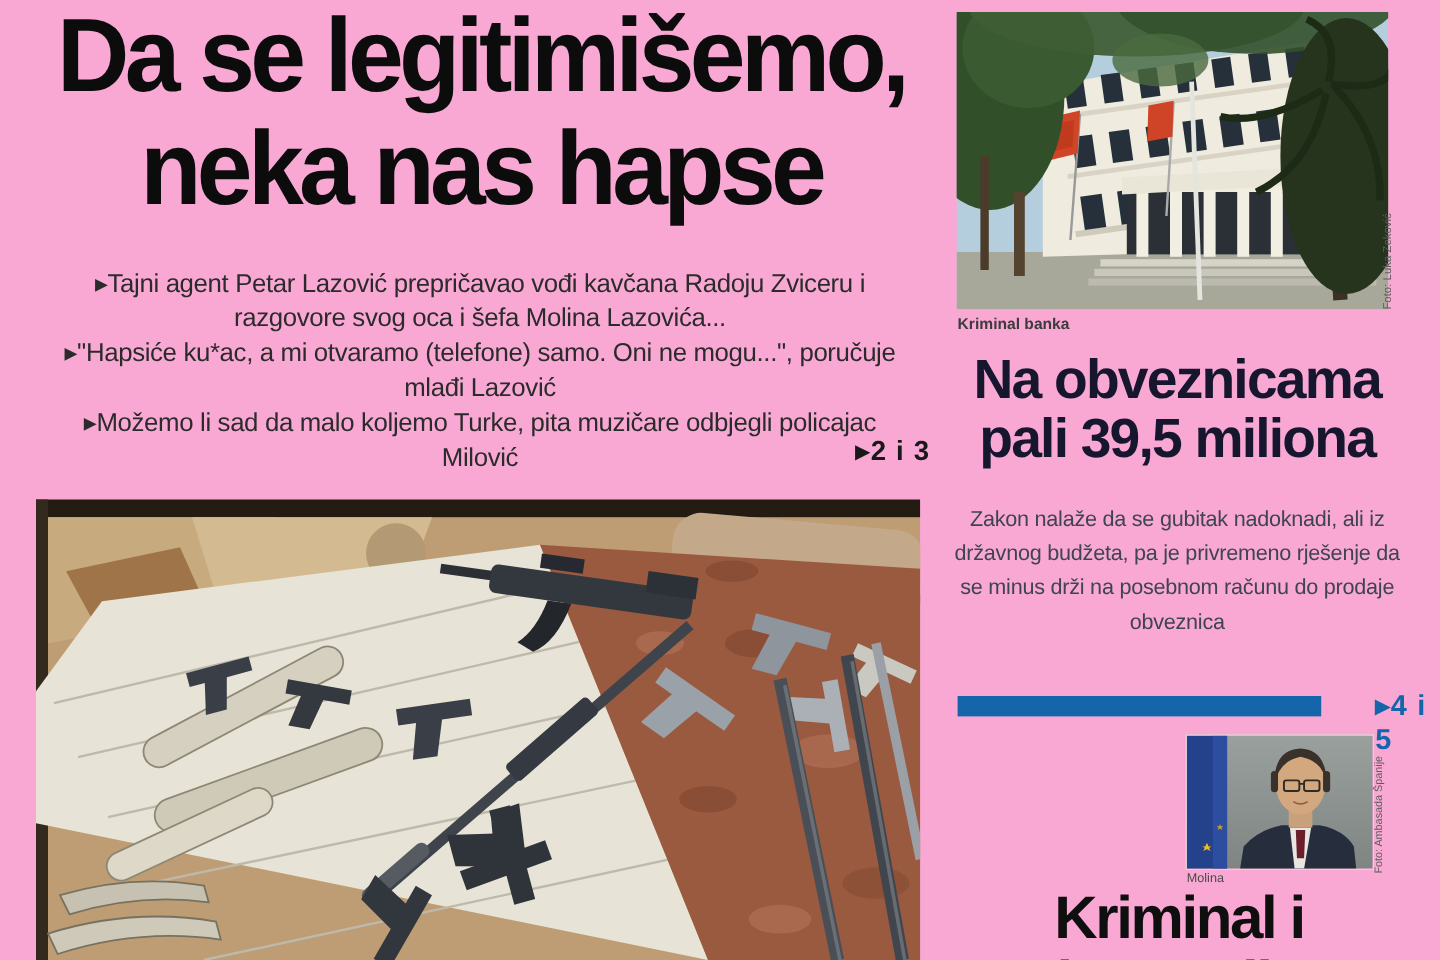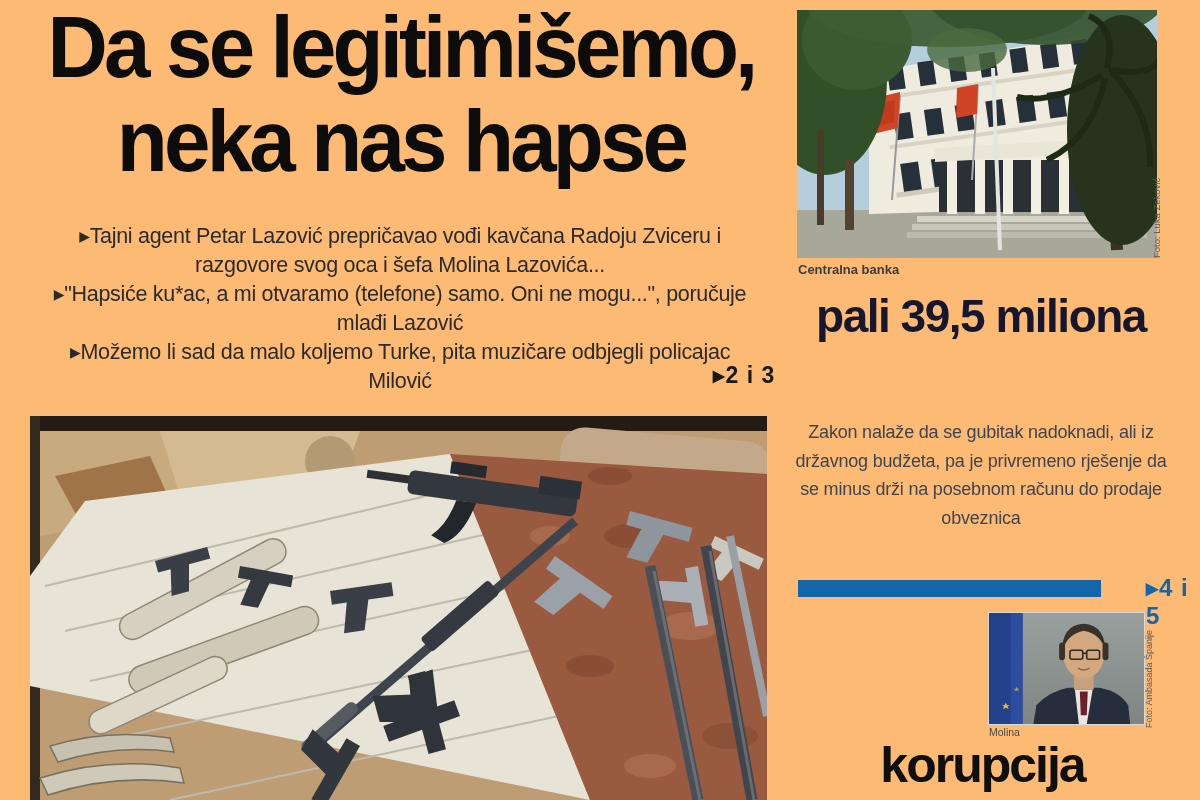--- a/index.html
+++ b/index.html
@@ -1,19 +1,19 @@
 <!DOCTYPE html>
 <html><head>
 <meta charset="utf-8">
 <style>
   * { margin:0; padding:0; box-sizing:border-box; }
   html,body { background:#ffffff; }
   .page {
     position:relative; width:1200px; height:800px; overflow:hidden;
-    background:#fdba74; font-family:"Liberation Sans", sans-serif;
+    background:#f9a8d4; font-family:"Liberation Sans", sans-serif;
   }
   
   .main-headline {
     position:absolute; left:12px; top:0px; width:778px;
     font-size:87px; line-height:94px; font-weight:bold;
     letter-spacing:-4px; color:#0c0c0c; text-align:center;
     transform:scaleX(0.96); transform-origin:50% 0;
     white-space:nowrap;
   }
   .bullets {
@@ -246,23 +246,24 @@
           <path d="M308,68 q-12,60 -58,82"></path>
           <path d="M315,62 q40,42 38,95"></path>
           <path d="M312,60 q55,8 52,-22"></path>
           <path d="M310,58 q10,-40 -18,-52"></path>
         </g>
       </g>
     </svg>
   </div>
 
   <div class="v-credit c1">Foto: Luka Zeković</div>
-  <div class="caption centralna">Centralna banka</div>
+  <div class="caption centralna">Kriminal banka</div>
 
   <h2 class="bonds-headline">
+    <div>Na obveznicama</div>
     <div>pali 39,5 miliona</div>
   </h2>
 
   <p class="bonds-deck">Zakon nalaže da se gubitak nadoknadi, ali iz državnog budžeta, pa je privremeno rješenje da se minus drži na posebnom računu do prodaje obveznica</p>
 
   <div class="blue-bar" style="background: rgb(21, 101, 171);"></div>
   <div class="pageref-right" style="color: rgb(21, 101, 171); padding-left: 40px;">▸4 i 5</div>
 
 
   <div class="amb-photo">
@@ -298,16 +299,17 @@
         </g>
         <path d="M90,56 q6,4 12,0" stroke="#8d5f46" stroke-width="1.5" fill="none"></path>
       </g>
     </svg>
   </div>
 
   <div class="caption molina">Molina</div>
   <div class="v-credit c2">Foto: Ambasada Španije</div>
 
   <h2 class="kriminal-headline">
+    <div>Kriminal i</div>
     <div>korupcija</div>
   </h2>
 
 </div>
 
 </body></html>

